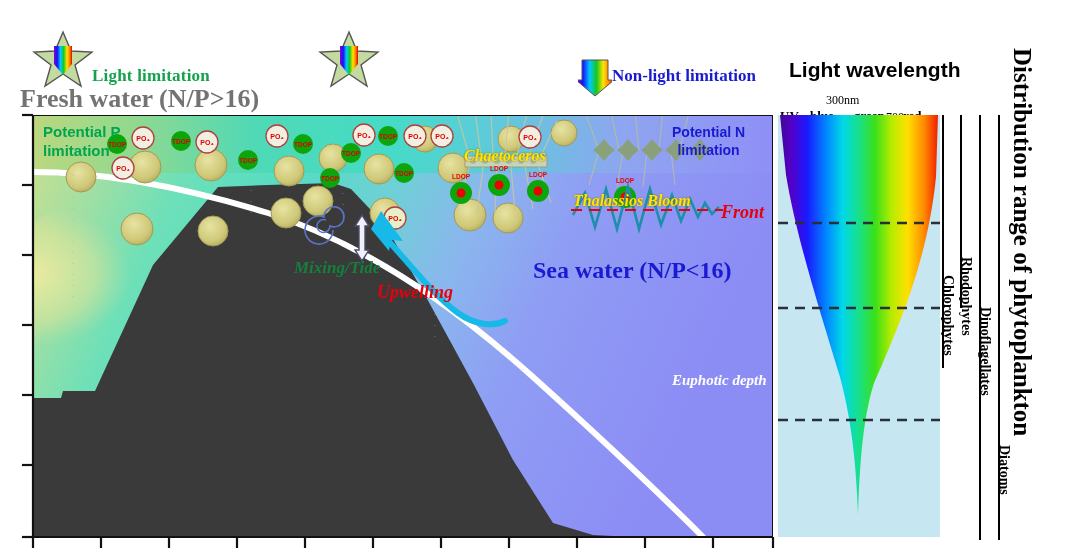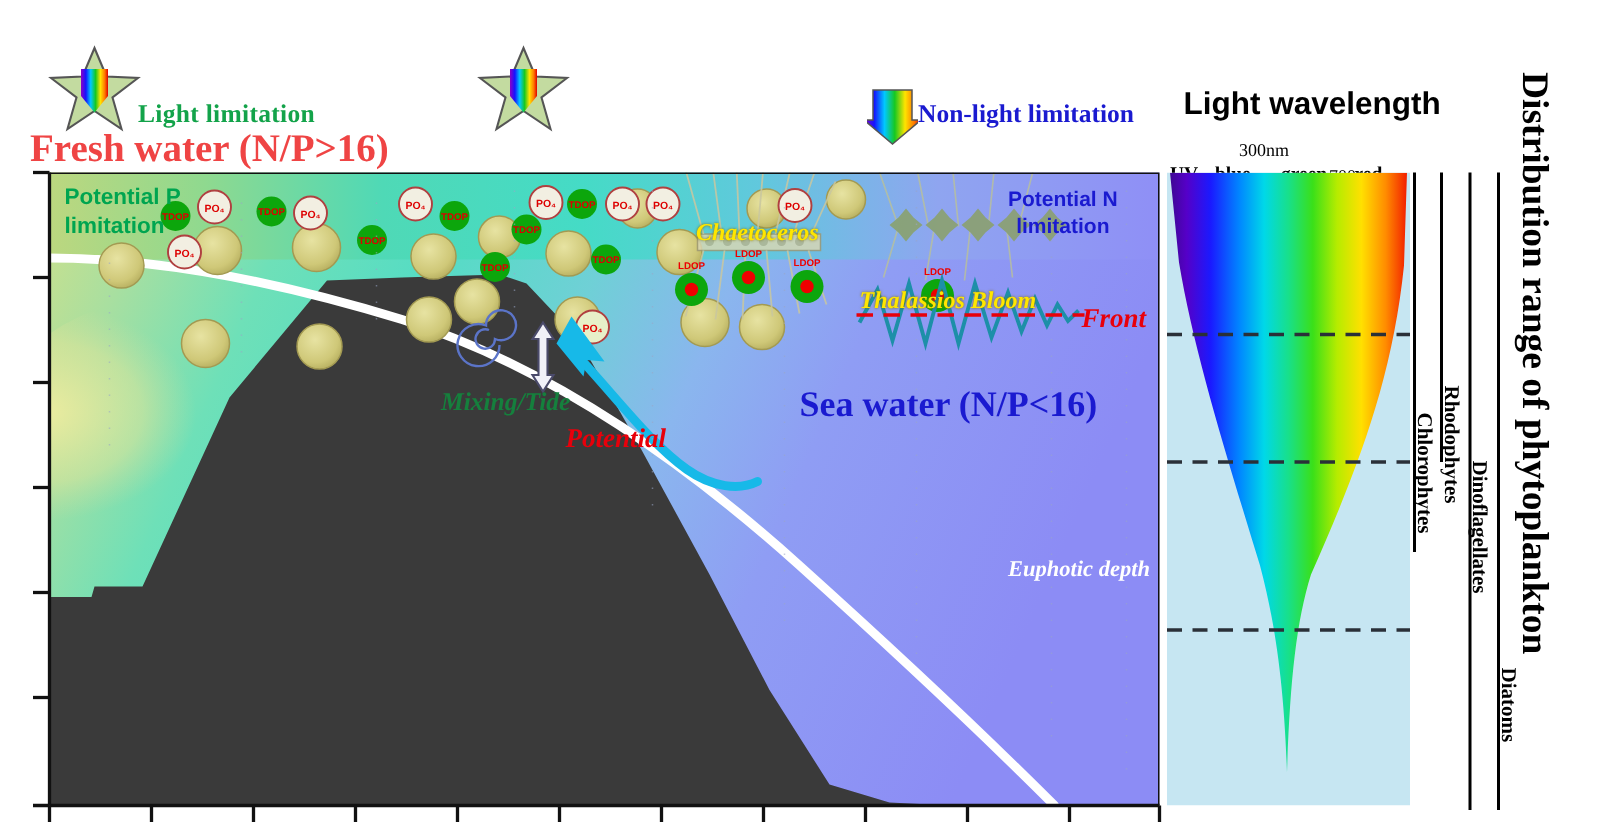--- a/index.html
+++ b/index.html
@@ -17,21 +17,21 @@
   }
   .lbl-light-lim {
     position:absolute; left:92px; top:66px;
     font-family:"Liberation Serif", serif;
     font-weight:bold; font-size:17px; color:#13a34a;
     letter-spacing:.2px; white-space:nowrap;
   }
   .lbl-fresh {
     position:absolute; left:20px; top:84px;
     font-family:"Liberation Serif", serif;
-    font-weight:bold; font-size:26px; color:#ef4444;
+    font-weight:bold; font-size:26px; color:#737373;
     white-space:nowrap;
   }
   .lbl-front {
     position:absolute; left:322px; top:84px;
     font-family:"Liberation Serif", serif;
     font-size:26px; color:#000; white-space:nowrap;
   }
   .lbl-front i { font-weight:bold; font-style:italic; }
   .lbl-front b { font-weight:bold; font-style:normal; }
   .lbl-nonlight {
@@ -379,21 +379,21 @@
     </svg>
 
     <div class="panel-txt t-potP" style="white-space:pre;">Potential P
 limitation</div>
     <div class="panel-txt t-potN" style="white-space:pre;">Potential N
 limitation</div>
     <div class="panel-txt t-chaet">Chaetoceros</div>
     <div class="panel-txt t-thal">Thalassios Bloom</div>
     <div class="panel-txt t-tide">Front</div>
     <div class="panel-txt t-mix">Mixing/Tide</div>
-    <div class="panel-txt t-upw">Potential</div>
+    <div class="panel-txt t-upw">Upwelling</div>
     <div class="panel-txt t-sea">Sea water (N/P&lt;16)</div>
     <div class="panel-txt t-euph">Euphotic depth</div>
   </div>
 
   <svg style="position:absolute; left:0; top:0;" width="1073" height="557">
     <g stroke="#111" stroke-width="2.2" fill="none">
       <line x1="33" y1="115" x2="33" y2="537"></line>
       <line x1="33" y1="537" x2="773" y2="537"></line>
 
       <line x1="33" y1="115" x2="22" y2="115"></line>

